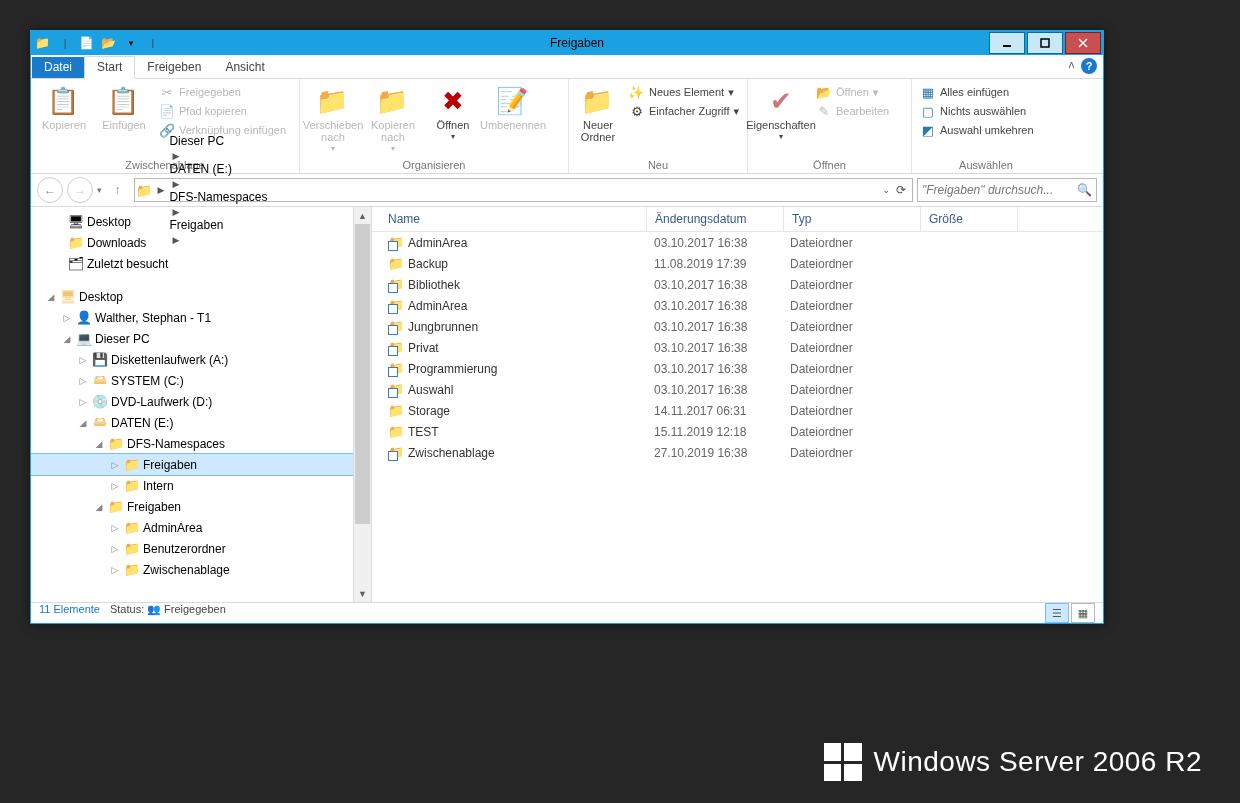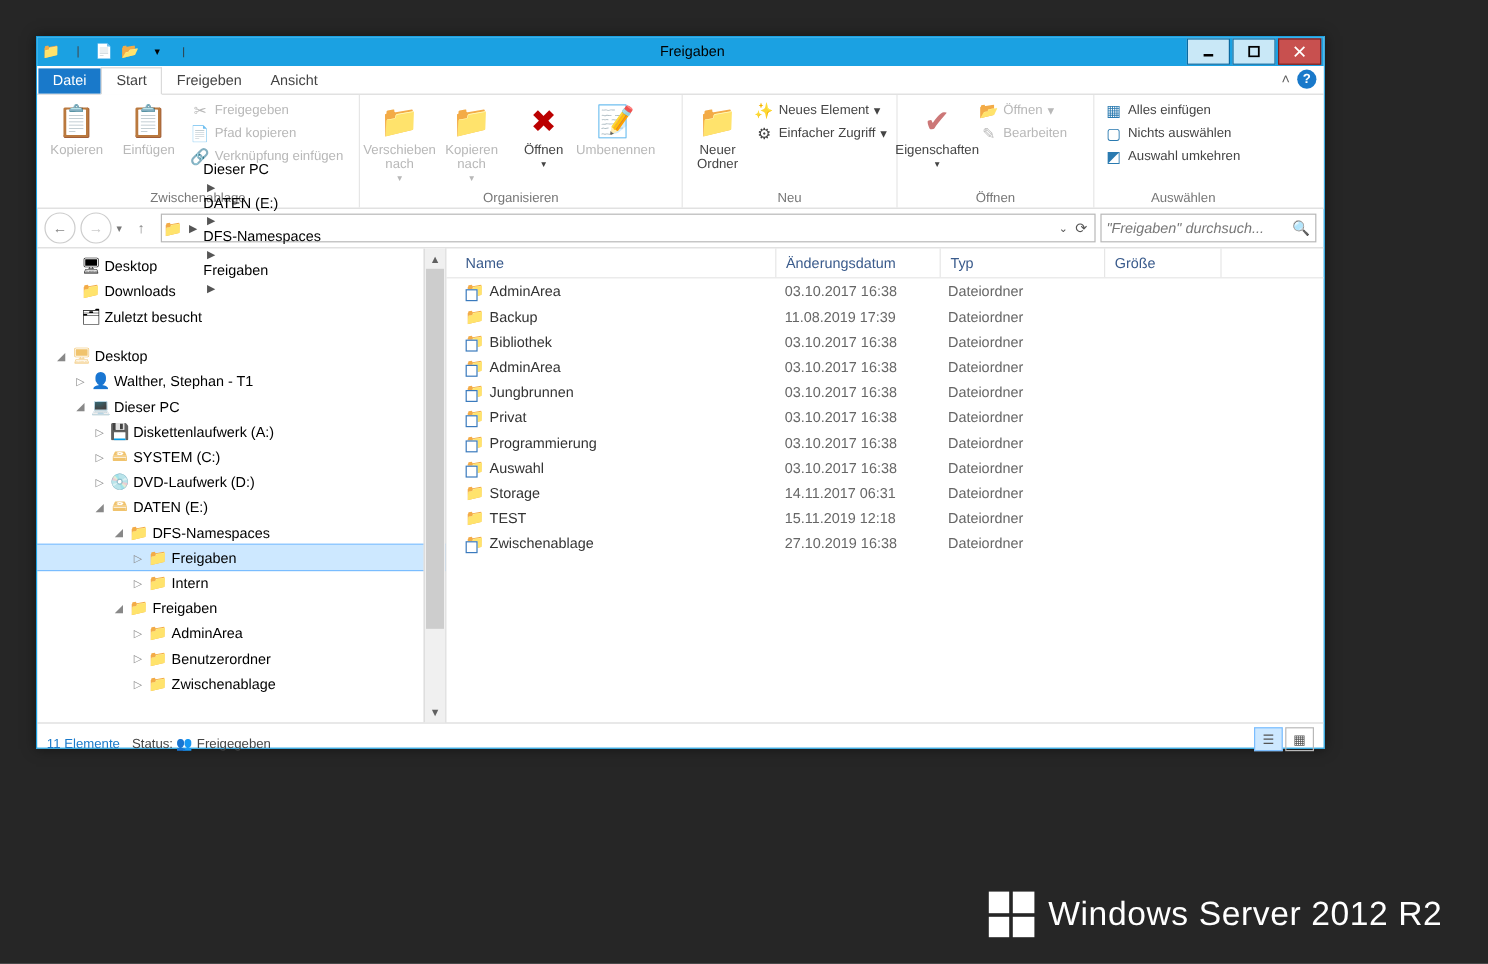--- a/index.html
+++ b/index.html
@@ -53,21 +53,21 @@
   .col.name{width:250px}
   .col.date{width:120px}
   .col.type{width:120px}
   .col.size{width:80px}
   .lrow{display:flex;align-items:center;height:21px;font-size:12px;color:#333}
   .lrow .c{padding:0 8px}
   .lrow .name{width:250px;display:flex;align-items:center;gap:4px}
   .lrow .date{width:120px;color:#666}
   .lrow .type{width:120px;color:#666}
   .fico{width:16px;height:16px;display:flex;align-items:center;justify-content:center;font-size:13px}
-  .status{height:23px;border-top:1px solid #dadada;display:flex;align-items:flex-end;padding:0 8px;font-size:11px;color:#1979ca;gap:10px}
+  .status{height:23px;border-top:1px solid #dadada;display:flex;align-items:flex-start;padding:0 8px;font-size:11px;color:#1979ca;gap:10px}
   .status .right{margin-left:auto;display:flex;gap:2px}
   .viewbtn{width:22px;height:18px;border:1px solid #b8b8b8;display:flex;align-items:center;justify-content:center;font-size:11px;color:#555}
   .viewbtn.active{background:#cde8ff;border-color:#7abdff}
   .watermark{position:absolute;right:38px;bottom:22px;color:#fff;display:flex;align-items:center;gap:12px}
   .watermark .logo{width:38px;height:38px;display:grid;grid-template-columns:1fr 1fr;grid-template-rows:1fr 1fr;gap:3px}
   .watermark .logo div{background:#fff}
   .watermark .text{font-size:28px;font-weight:300;letter-spacing:.5px}
   .folder-ico{color:#f0c36d}
   .dfs-ico{position:relative;color:#f0c36d}
   .dfs-ico::after{content:"";position:absolute;left:0;bottom:0;width:8px;height:8px;background:#fff;border:1px solid #3a7abd}
@@ -460,14 +460,14 @@
 
 </div>
 
 <div class="watermark">
   <div class="logo">
       <div></div>
       <div></div>
       <div></div>
       <div></div>
     </div>
-  <div class="text">Windows Server 2012 R2</div>
+  <div class="text">Windows Server 2006 R2</div>
 </div>
 
 </body></html>

